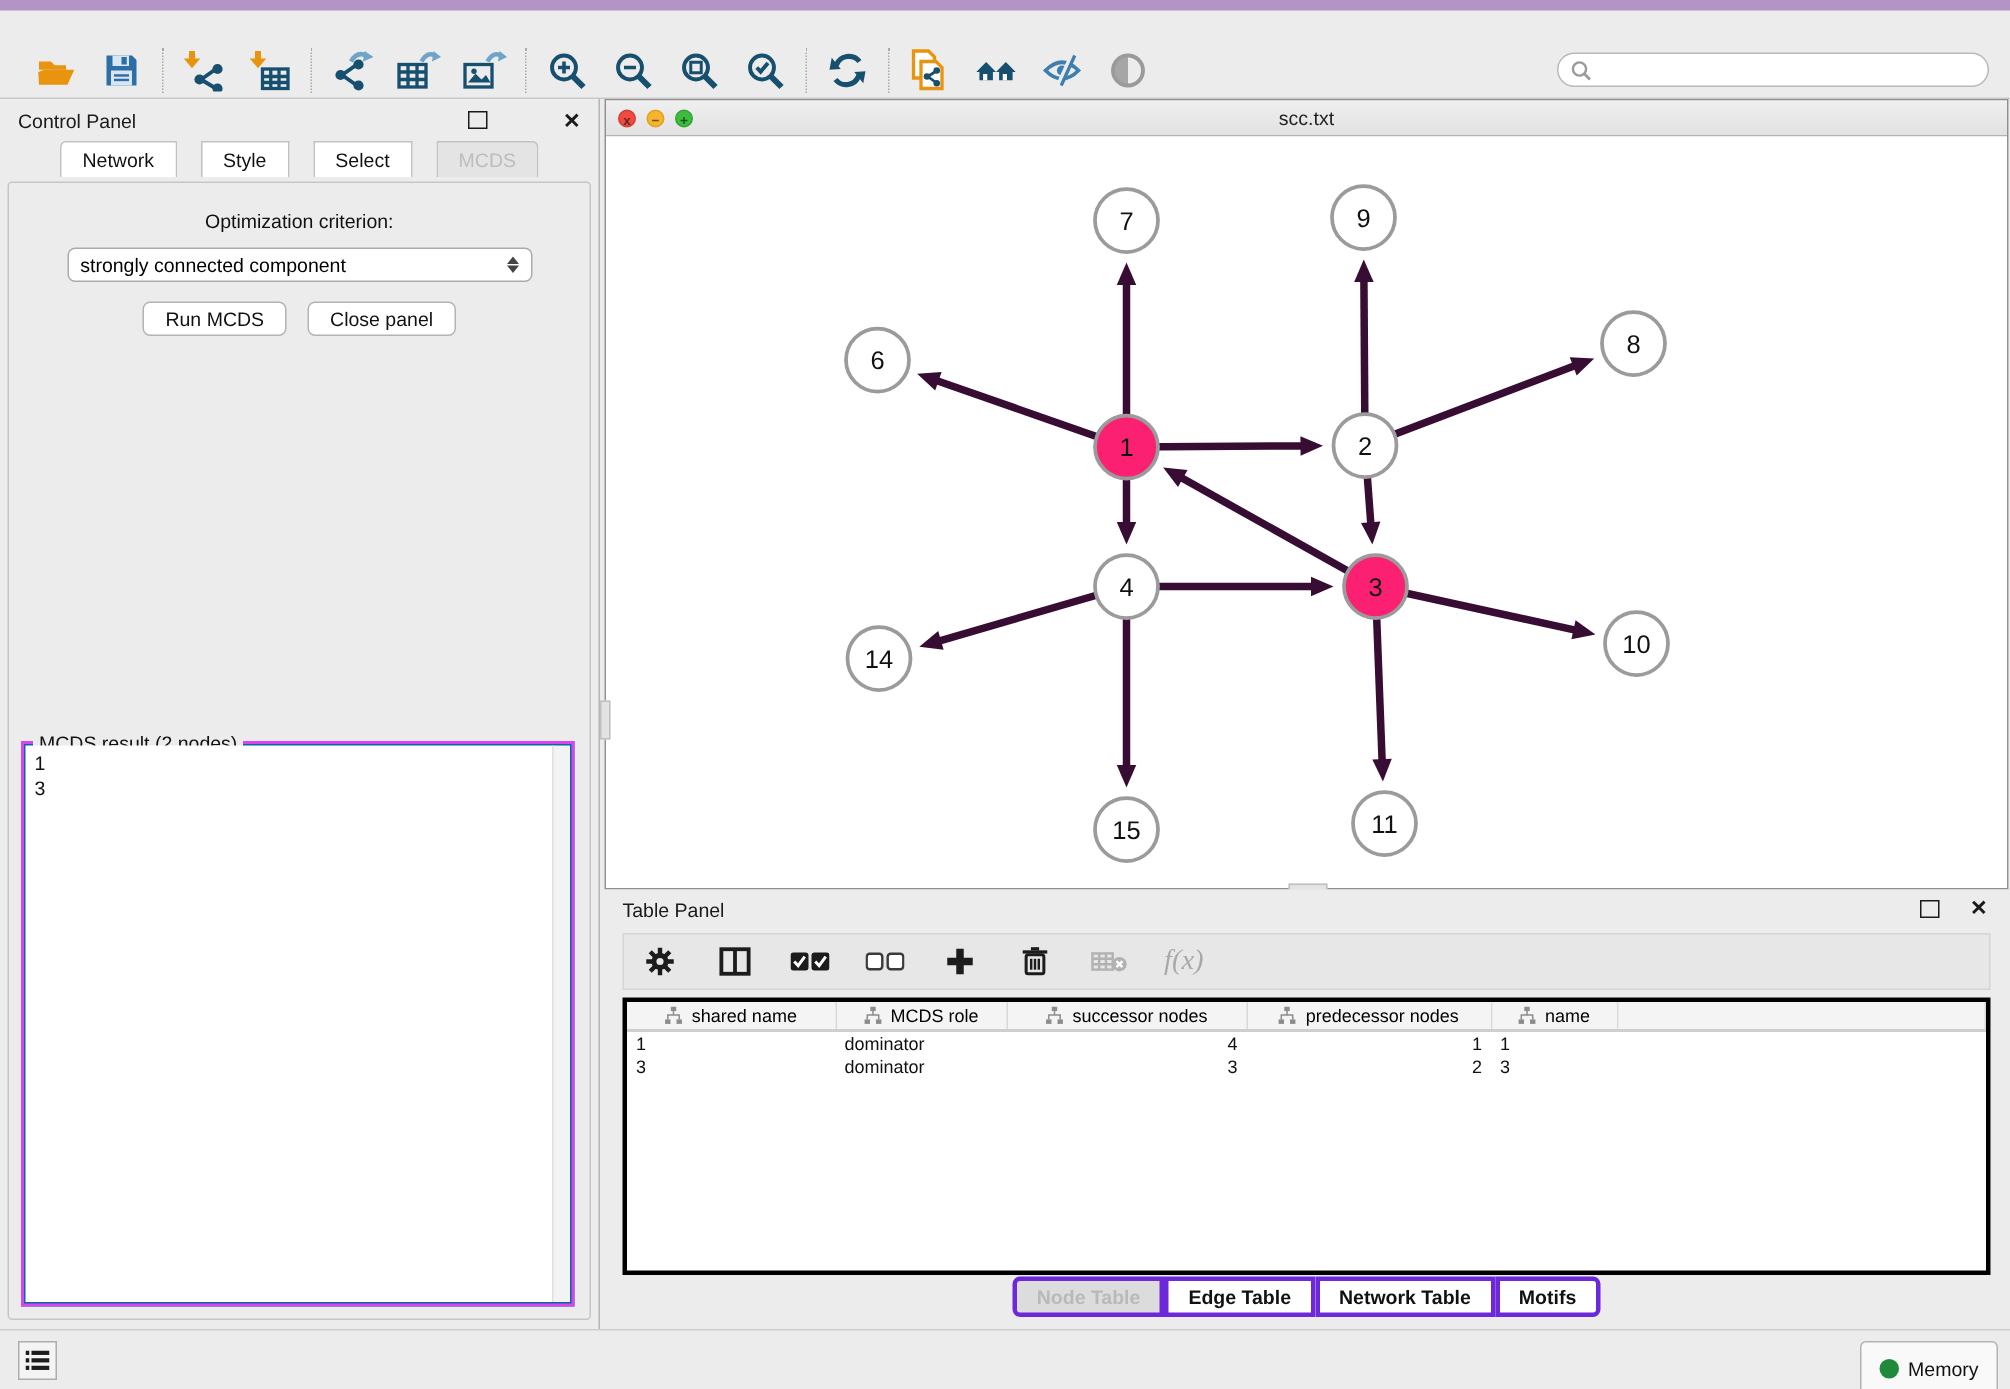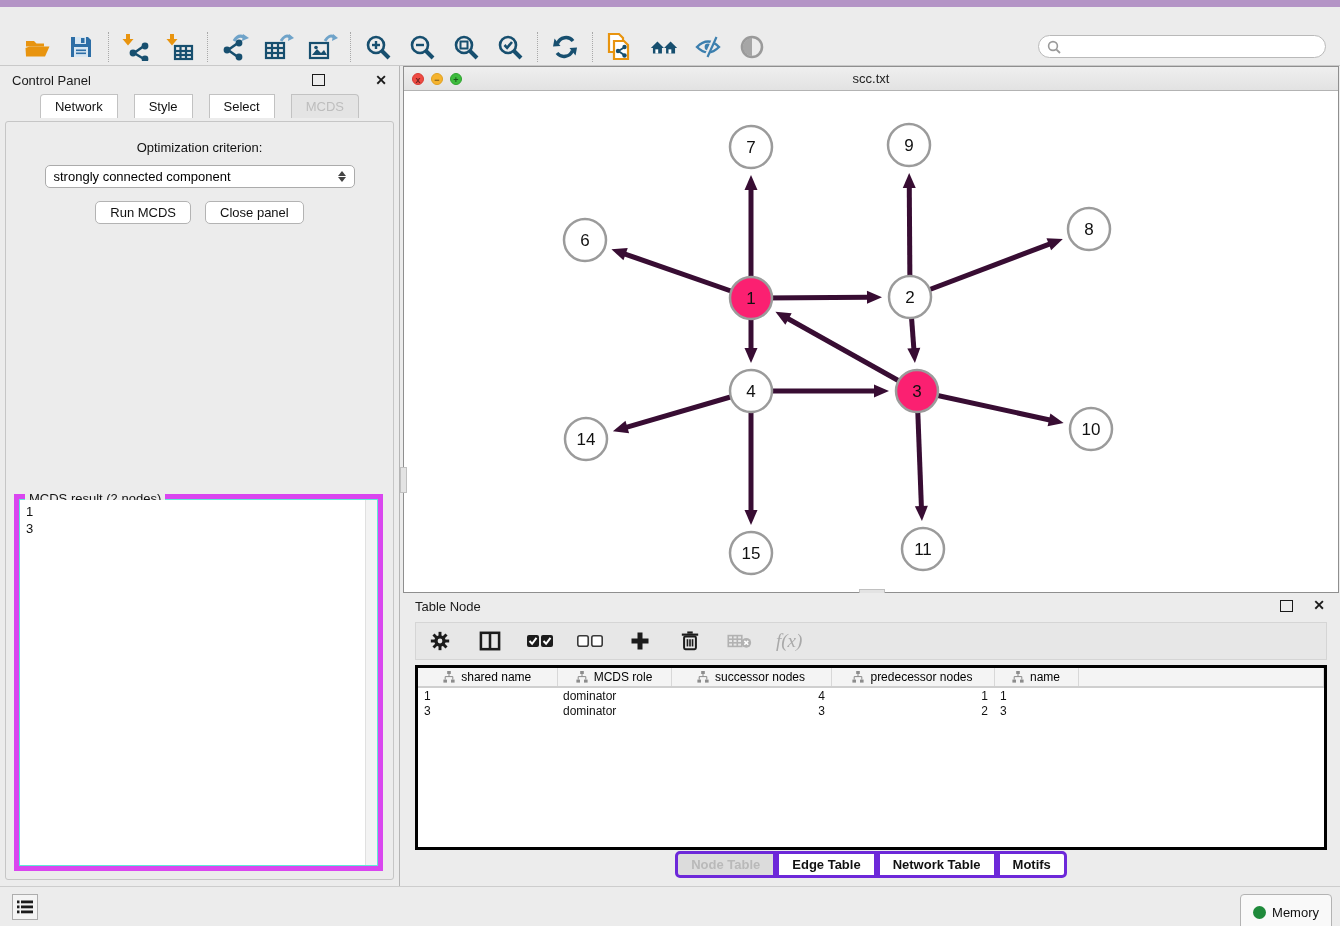--- a/index.html
+++ b/index.html
@@ -36,21 +36,21 @@
   .cp-box { position:absolute; left:5px; right:5px; top:55px; bottom:6px; border:1px solid #c6c6c6; border-radius:3px; background:#ececec; }
   .opt-label { text-align:center; margin-top:18px; font-size:13px; color:#111; }
   .opt-select { margin:10px auto 0; width:310px; height:23px; background:#fff; border:1px solid #ababab; border-radius:5px; display:flex; align-items:center; padding:0 8px; font-size:13px; cursor:pointer; }
   .opt-select .sel-text { flex:1; }
   .chevrons { display:flex; flex-direction:column; align-items:center; gap:1px; }
   .chevrons i { width:0; height:0; border-left:4px solid transparent; border-right:4px solid transparent; }
   .chevrons i.up { border-bottom:5px solid #444; }
   .chevrons i.dn { border-top:5px solid #444; }
   .btn-row { display:flex; justify-content:center; gap:14px; margin-top:13px; }
   .push-btn { background:#fff; border:1px solid #b3b3b3; border-radius:5px; font-size:13px; padding:3px 14px; cursor:pointer; color:#111; }
-  .result-box { position:absolute; left:8px; right:10px; top:372px; bottom:8px; border:5px solid #d946ef; background:#5eead4; }
+  .result-box { position:absolute; left:8px; right:10px; top:372px; bottom:8px; border:2px solid #d946ef; background:#0369a1; }
   .result-legend { position:absolute; top:-8px; left:6px; background:#ececec; padding:0 4px; font-size:13px; color:#111; }
   .result-area { position:absolute; inset:1px 13px 1px 1px; background:#fff; font-size:13px; color:#111; padding:4px 6px; line-height:1.3; overflow:hidden; }
   .result-scroll { position:absolute; top:1px; bottom:1px; right:1px; width:12px; background:#f3f3f3; border-left:1px solid #e0e0e0; }
 
   
   .net-window { position:absolute; left:403px; top:66px; right:1px; height:527px; border:1px solid #8f8f8f; background:#fff; }
   .net-titlebar { height:24px; background:linear-gradient(#efefef,#e2e2e2); border-bottom:1px solid #b3b3b3; position:relative; display:flex; align-items:center; }
   .net-tl-group { position:absolute; left:8px; display:flex; gap:7px; }
   .net-tl { width:12px; height:12px; border-radius:50%; font-size:9px; line-height:12px; text-align:center; color:rgba(0,0,0,.55); font-weight:bold; cursor:pointer; }
   .net-tl.red { background:#ef4b43; border:1px solid #d63b34; }
@@ -369,21 +369,21 @@
           <circle cx="519" cy="458" r="21" fill="#ffffff" stroke="#9b9b9b" stroke-width="2.5"></circle>
           <text x="519" y="464" text-anchor="middle" font-size="17" fill="#111111" font-family="&quot;Liberation Sans&quot;,sans-serif">11</text>
         </svg>
     </div>
     <div class="grip-v"></div>
     <div class="grip-h"></div>
   </div>
 
   <div class="table-panel">
     <div class="tp-header">
-      <span>Table Node</span>
+      <span>Table Panel</span>
     </div>
     <span class="float-btn tp-float"></span>
     <span class="close-btn tp-close">✕</span>
     <div class="tp-toolbar">
       <span class="tp-tool">
           <svg width="22" height="22" viewBox="0 0 24 24">
             <g stroke="#1c1c1c" stroke-width="3.2">
               <line x1="12" y1="2" x2="12" y2="22"></line>
               <line x1="2" y1="12" x2="22" y2="12"></line>
               <line x1="4.9" y1="4.9" x2="19.1" y2="19.1"></line>

